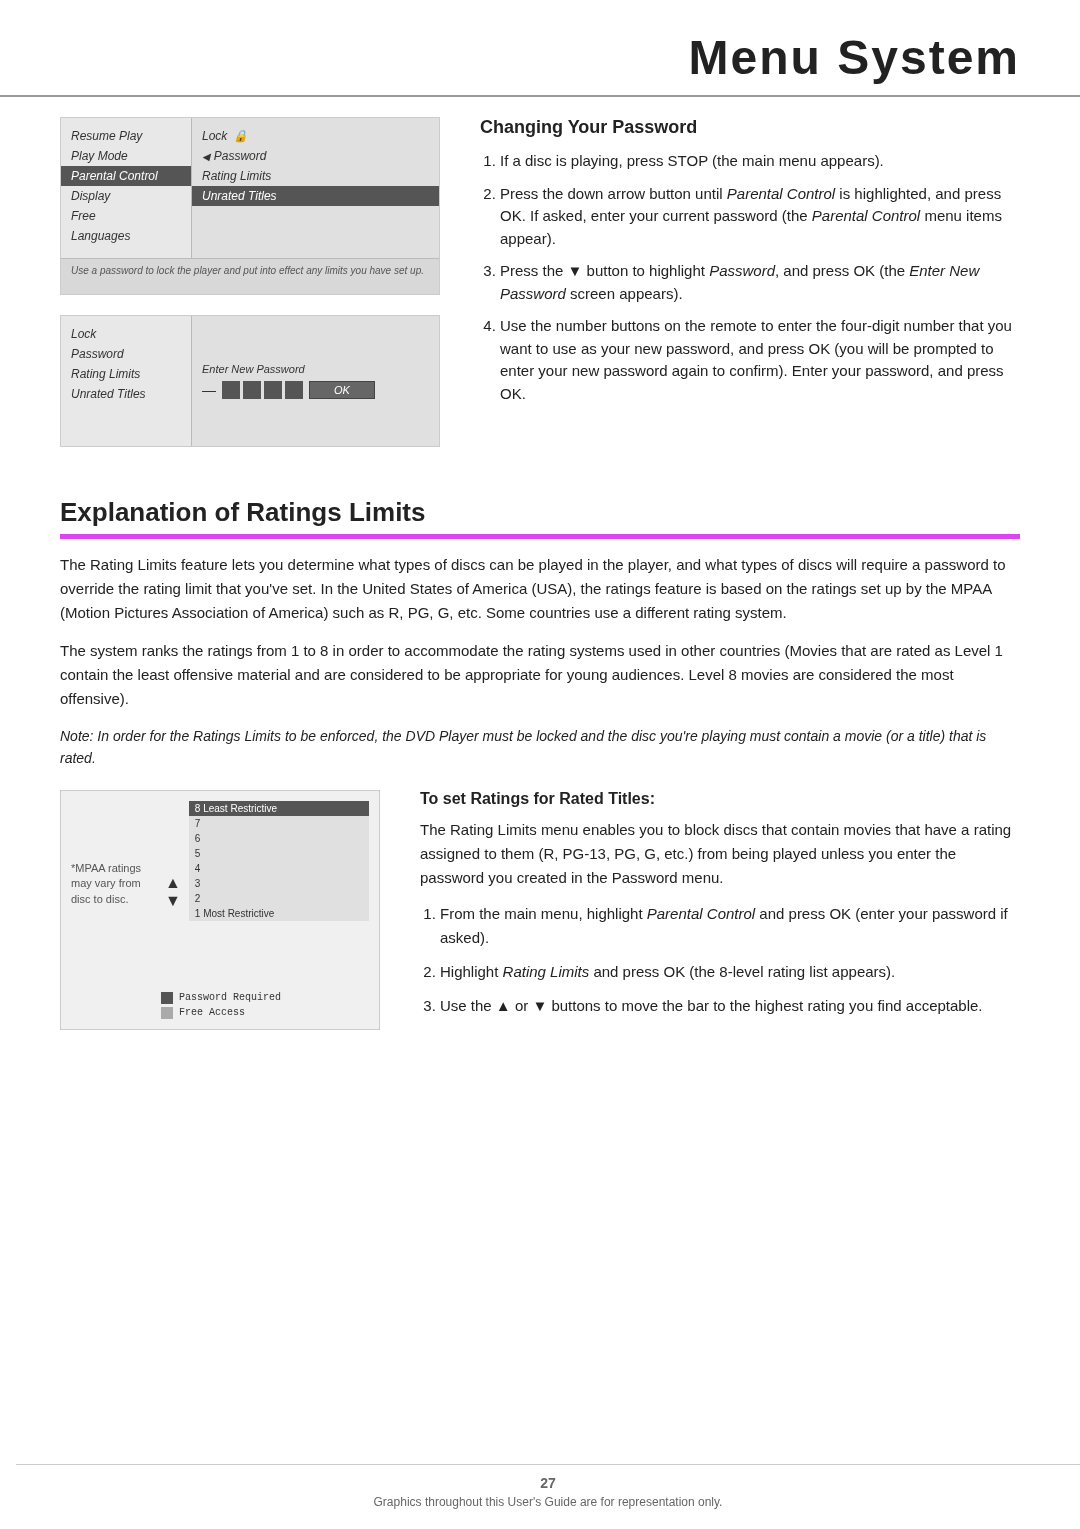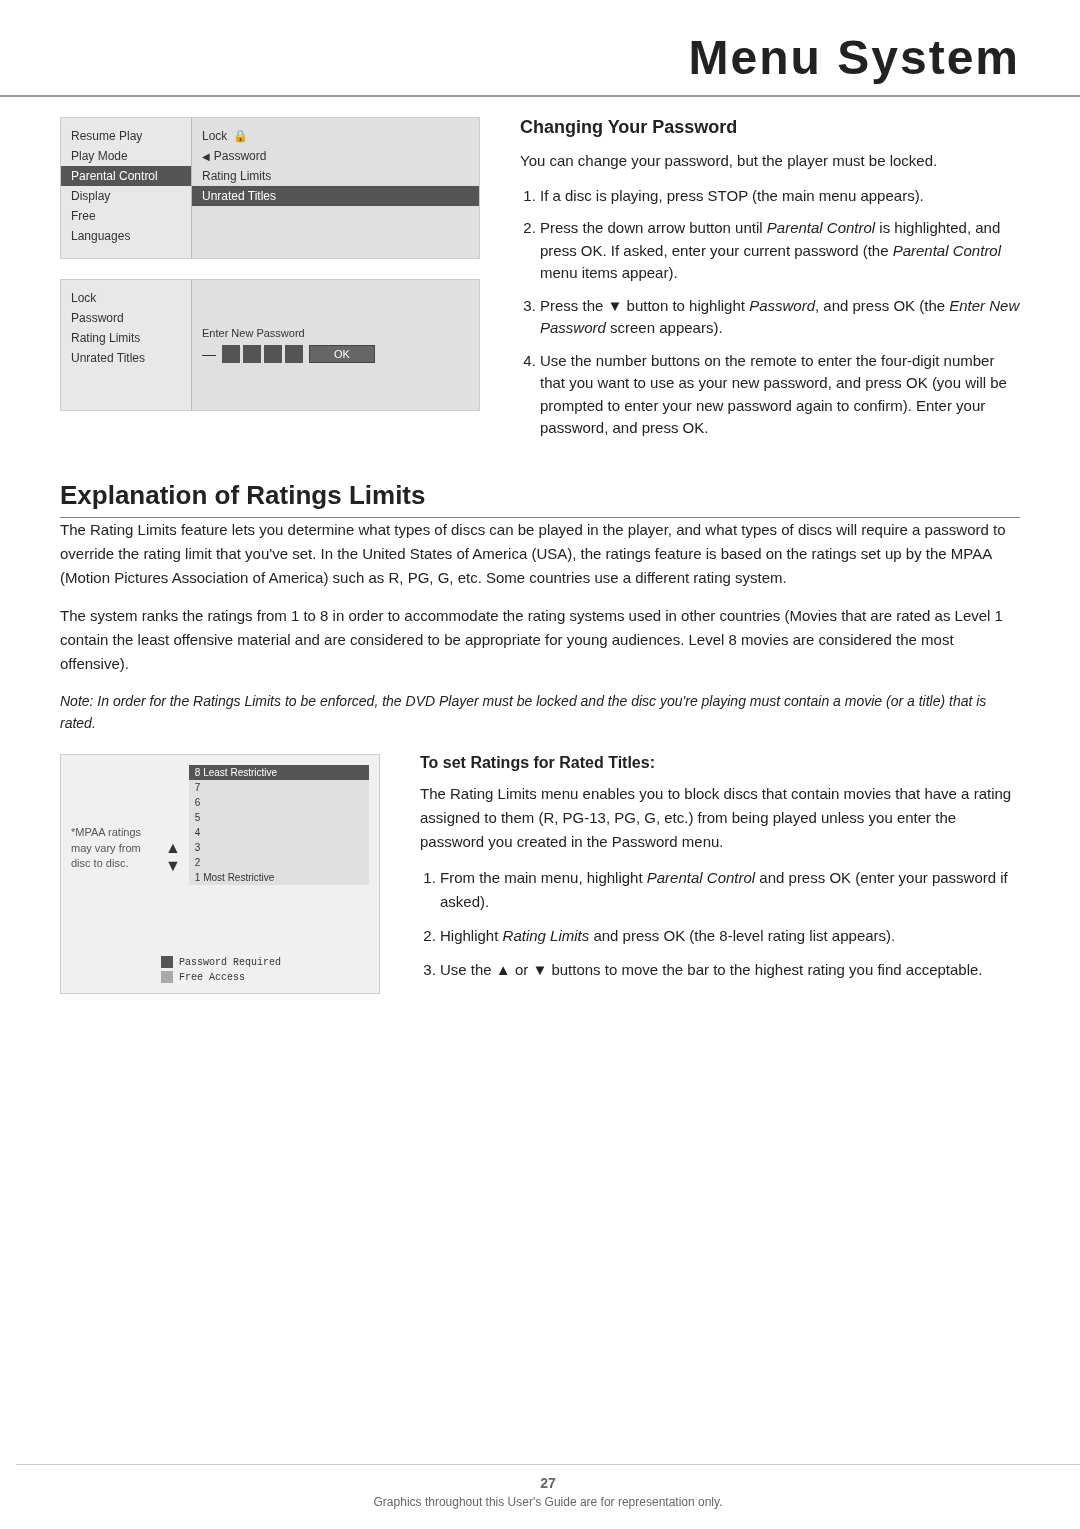--- a/index.html
+++ b/index.html
@@ -34,22 +34,23 @@
 
     
     .top-section {
       display: flex;
       gap: 40px;
       margin-bottom: 30px;
     }
 
     
     .left-col {
-      width: 420px;
+      width: 380px;
       flex-shrink: 0;
+      font-style: italic;
     }
 
     
     .menu-box {
       border: 1px solid #ccc;
       background: #f0f0f0;
       margin-bottom: 20px;
       padding: 0;
       font-size: 13px;
     }
@@ -192,22 +193,22 @@
 
     
     .ratings-section {
       margin-top: 20px;
     }
 
     .ratings-section h2 {
       font-size: 26px;
       font-weight: bold;
       color: #222;
-      margin-bottom: 0;
-      border-bottom: 1px solid #d946ef;
+      margin-bottom: 14px;
+      border-bottom: 5px solid #d946ef;
       padding-bottom: 6px;
     }
 
     .ratings-section p {
       font-size: 15px;
       line-height: 1.6;
       margin-bottom: 14px;
       color: #222;
     }
 
@@ -362,20 +363,23 @@
             <div class="menu-right-item" style="display:flex;align-items:center;gap:6px;">
               Lock
               <span style="font-size:12px;color:#333;">🔒</span>
             </div>
             <div class="menu-right-item" style="display:flex;align-items:center;gap:4px;">
               <span style="font-size:10px;">◀</span> Password
             </div>
             <div class="menu-right-item">Rating Limits</div>
             <div class="menu-right-item selected">Unrated Titles</div>
           </div>
+        </div>
+        <div class="menu-footer">
+          Use a password to lock the player and put into effect any limits you have set up.
         </div>
       </div>
 
       <div class="menu-box menu-box2">
         <div class="menu-box-inner">
           <div class="menu-left-panel">
             <div class="menu-item">Lock</div>
             <div class="menu-item">Password</div>
             <div class="menu-item">Rating Limits</div>
             <div class="menu-item">Unrated Titles</div>
@@ -393,21 +397,20 @@
               <div class="ok-button">OK</div>
             </div>
           </div>
         </div>
       </div>
 
     </div>
 
     <div class="right-col">
       <h2>Changing Your Password</h2>
-      <p>You can change your password, but the player must be locked.</p>
       <ol>
         <li>
           <span>If a disc is playing, press STOP (the main menu appears).</span>
         </li>
         <li>
           Press the down arrow button until <em>Parental Control</em> is highlighted, and press OK. If asked, enter your current password (the <em>Parental Control</em> menu items appear).
         </li>
         <li>
           Press the ▼ button to highlight <em>Password</em>, and press OK (the <em>Enter New Password</em> screen appears).
         </li>

